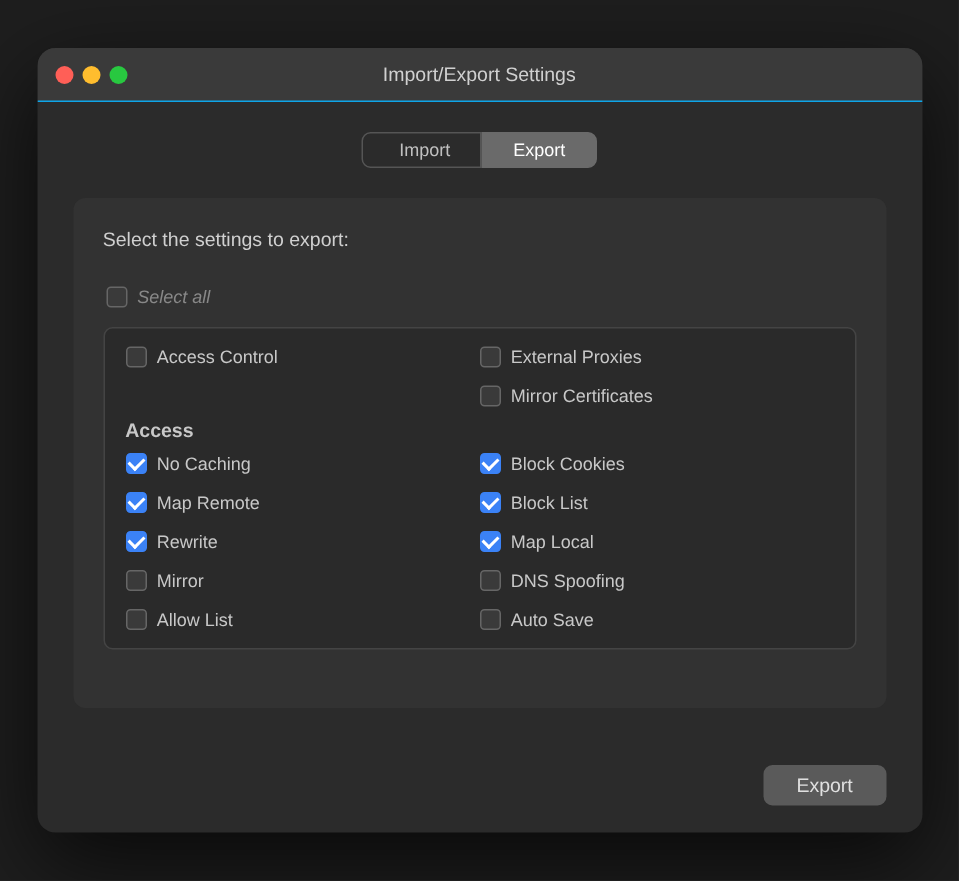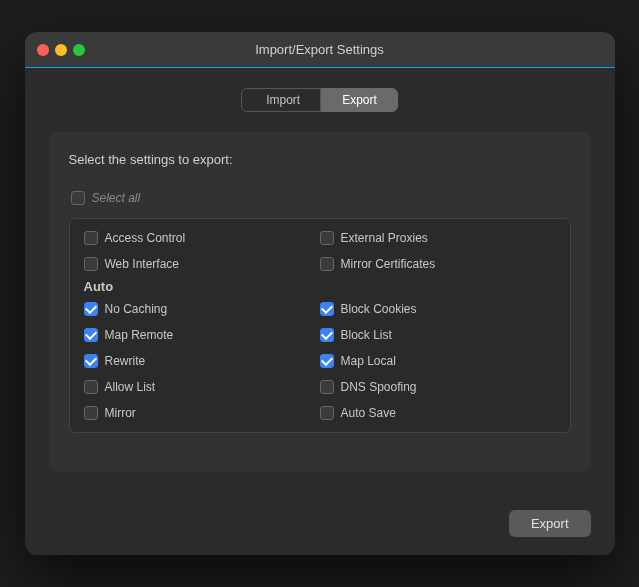--- a/index.html
+++ b/index.html
@@ -246,60 +246,56 @@
       </div>
 
       <div class="checkbox-grid-wrapper">
 
         <div class="two-col">
           <div class="col">
             <div class="checkbox-row">
               <div class="cb-custom unchecked"></div>
               <span class="checkbox-label">Access Control</span>
             </div>
-            <div class="checkbox-row">
-              <div class="cb-custom unchecked"></div>
-              <span class="checkbox-label">Web Interface</span>
-            </div>
           </div>
           <div class="col">
             <div class="checkbox-row">
               <div class="cb-custom unchecked"></div>
               <span class="checkbox-label">External Proxies</span>
             </div>
             <div class="checkbox-row">
               <div class="cb-custom unchecked"></div>
               <span class="checkbox-label">Mirror Certificates</span>
             </div>
           </div>
         </div>
 
-        <div class="section-header">Auto</div>
+        <div class="section-header">Access</div>
 
         <div class="two-col">
           <div class="col">
             <div class="checkbox-row">
               <div class="cb-custom checked"></div>
               <span class="checkbox-label">No Caching</span>
             </div>
             <div class="checkbox-row">
               <div class="cb-custom checked"></div>
               <span class="checkbox-label">Map Remote</span>
             </div>
             <div class="checkbox-row">
               <div class="cb-custom checked"></div>
               <span class="checkbox-label">Rewrite</span>
             </div>
             <div class="checkbox-row">
               <div class="cb-custom unchecked"></div>
+              <span class="checkbox-label">Mirror</span>
+            </div>
+            <div class="checkbox-row">
+              <div class="cb-custom unchecked"></div>
               <span class="checkbox-label">Allow List</span>
-            </div>
-            <div class="checkbox-row">
-              <div class="cb-custom unchecked"></div>
-              <span class="checkbox-label">Mirror</span>
             </div>
           </div>
           <div class="col">
             <div class="checkbox-row">
               <div class="cb-custom checked"></div>
               <span class="checkbox-label">Block Cookies</span>
             </div>
             <div class="checkbox-row">
               <div class="cb-custom checked"></div>
               <span class="checkbox-label">Block List</span>

